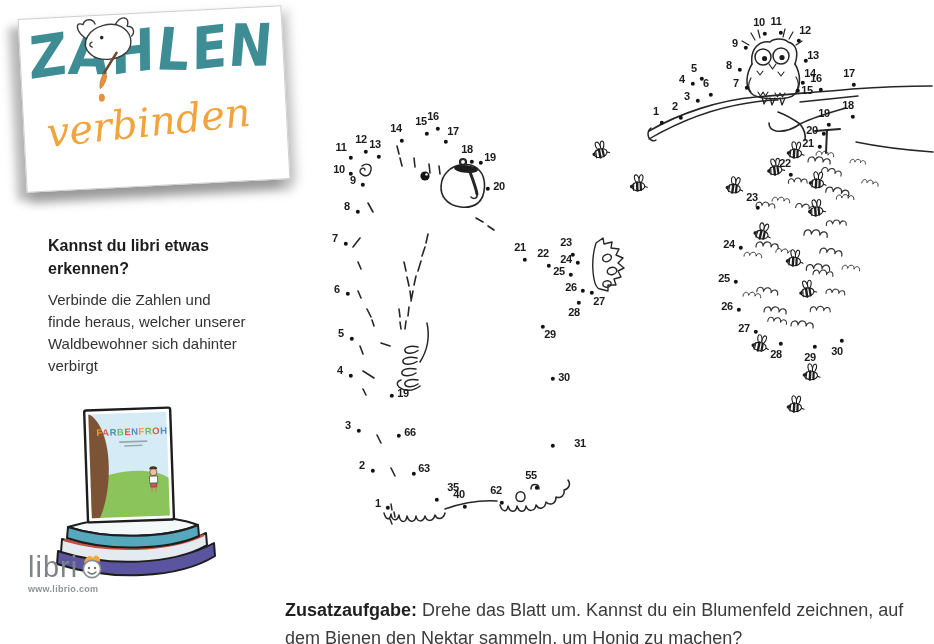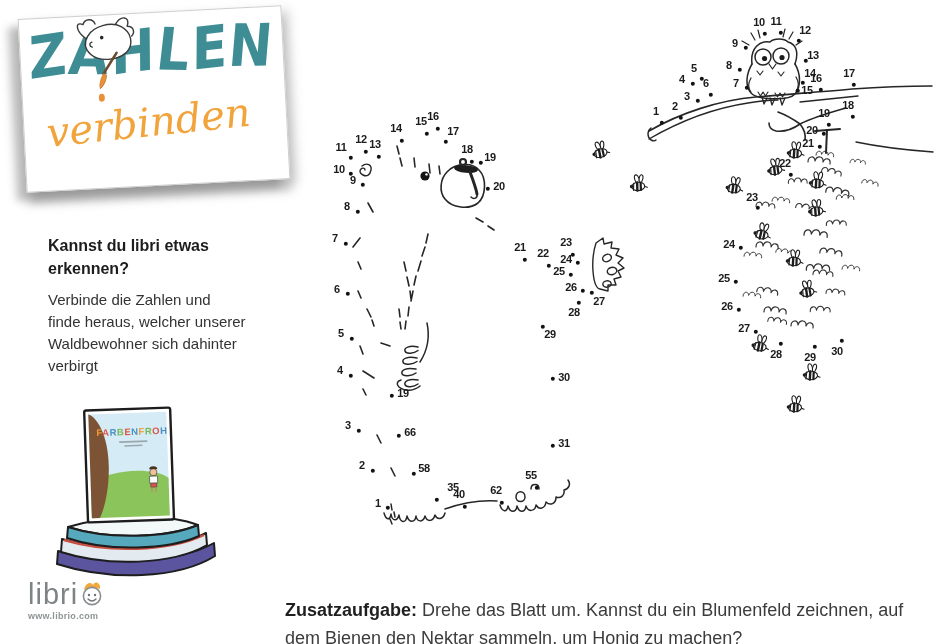--- a/index.html
+++ b/index.html
@@ -18,21 +18,21 @@
             font-size:40px;color:#F2A43C;transform:rotate(-3deg);white-space:nowrap;}
   .goat{position:absolute;left:52px;top:0px;}
 
   
   .intro{position:absolute;left:48px;top:234px;width:250px;}
   .intro-heading{font-size:16px;font-weight:bold;line-height:23px;color:#1d1d1d;}
   .intro-body{margin-top:9px;font-size:15px;line-height:22px;color:#333;}
 
   
   .books{position:absolute;left:38px;top:403px;}
-  .brand{position:absolute;left:28px;top:580px;}
+  .brand{position:absolute;left:28px;top:553px;}
   .brand-row{display:flex;align-items:flex-end;}
   .brand-word{font-size:29px;color:#7e8486;letter-spacing:1px;line-height:28px;}
   .brand-url{font-size:9px;color:#8f9496;margin-top:3px;letter-spacing:.3px;font-weight:bold;}
 
   
   .doodles{position:absolute;left:0;top:0;}
   #dots-layer{position:absolute;left:0;top:0;width:934px;height:644px;}
   .dot{position:absolute;width:4.4px;height:4.4px;border-radius:50%;background:#121212;
        transform:translate(-50%,-50%);}
   .dot-label{position:absolute;transform:translate(-50%,-50%);font-size:11px;font-weight:700;
@@ -306,31 +306,31 @@
       <div class="dot-label" style="left: 571px; top: 287px;">26</div>
       <div class="dot" style="left: 592px; top: 293px;"></div>
       <div class="dot-label" style="left: 599px; top: 301px;">27</div>
       <div class="dot" style="left: 579px; top: 303px;"></div>
       <div class="dot-label" style="left: 574px; top: 312px;">28</div>
       <div class="dot" style="left: 543px; top: 327px;"></div>
       <div class="dot-label" style="left: 550px; top: 334px;">29</div>
       <div class="dot" style="left: 553px; top: 379px;"></div>
       <div class="dot-label" style="left: 564px; top: 377px;">30</div>
       <div class="dot" style="left: 553px; top: 446px;"></div>
-      <div class="dot-label" style="left: 564px; top: 443px;">31</div>
+      <div class="dot-label" style="left: 580px; top: 443px;">31</div>
       <div class="dot" style="left: 537px; top: 488px;"></div>
       <div class="dot-label" style="left: 531px; top: 475px;">55</div>
       <div class="dot" style="left: 502px; top: 503px;"></div>
       <div class="dot-label" style="left: 496px; top: 490px;">62</div>
       <div class="dot" style="left: 465px; top: 507px;"></div>
       <div class="dot-label" style="left: 459px; top: 494px;">40</div>
       <div class="dot" style="left: 437px; top: 500px;"></div>
       <div class="dot-label" style="left: 453px; top: 487px;">35</div>
       <div class="dot" style="left: 414px; top: 474px;"></div>
-      <div class="dot-label" style="left: 424px; top: 468px;">58</div>
+      <div class="dot-label" style="left: 424px; top: 468px;">63</div>
       <div class="dot" style="left: 399px; top: 436px;"></div>
       <div class="dot-label" style="left: 410px; top: 432px;">66</div>
       <div class="dot" style="left: 392px; top: 396px;"></div>
       <div class="dot-label" style="left: 403px; top: 393px;">19</div>
       <div class="dot" style="left: 662px; top: 123px;"></div>
       <div class="dot-label" style="left: 656px; top: 111px;">1</div>
       <div class="dot" style="left: 681px; top: 118px;"></div>
       <div class="dot-label" style="left: 675px; top: 106px;">2</div>
       <div class="dot" style="left: 698px; top: 101px;"></div>
       <div class="dot-label" style="left: 687px; top: 96px;">3</div>

